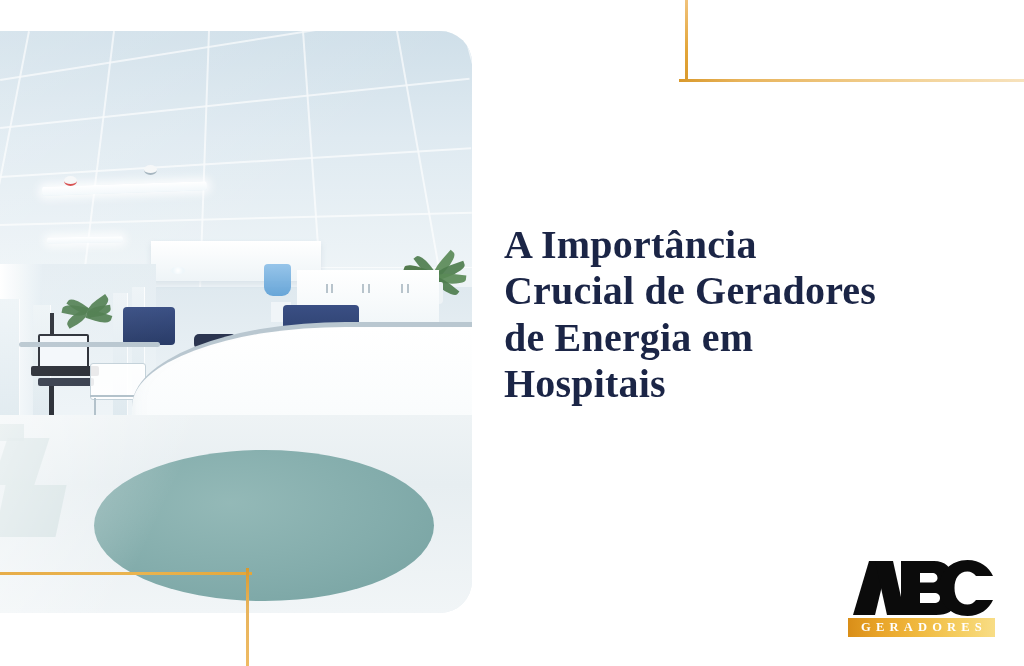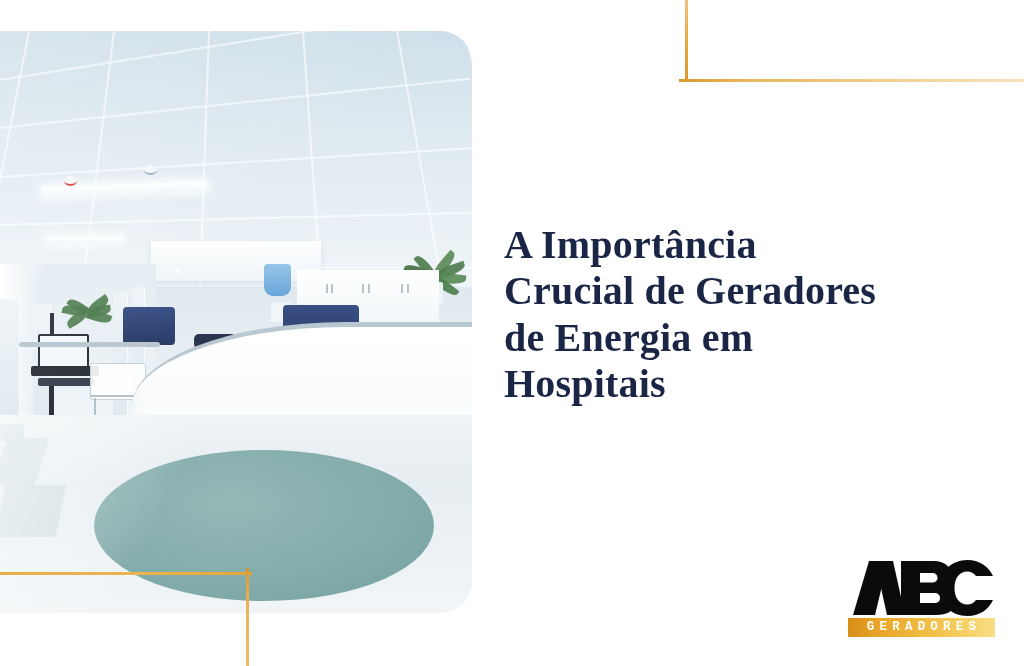--- a/index.html
+++ b/index.html
@@ -226,21 +226,21 @@
   .logo-mark{
     position:absolute;left:0;top:0;width:150px;height:60px;
   }
   .logo-bar{
     position:absolute;left:3px;top:60px;
     width:147px;height:19px;
     background:linear-gradient(90deg,#d98e18 0%,#e9a52a 22%,#f0b93f 48%,#f5cf63 78%,#f8dd86 100%);
     display:flex;align-items:center;justify-content:center;
   }
   .logo-bar span{
-    font-family:Liberation Mono, monospace;
+    font-family:Liberation Serif, serif;
     font-weight:700;
     font-size:12.5px;
     letter-spacing:5.2px;
     color:#ffffff;
     text-indent:5px;
     line-height:1;
   }
 </style>
 </head>
 <body>

